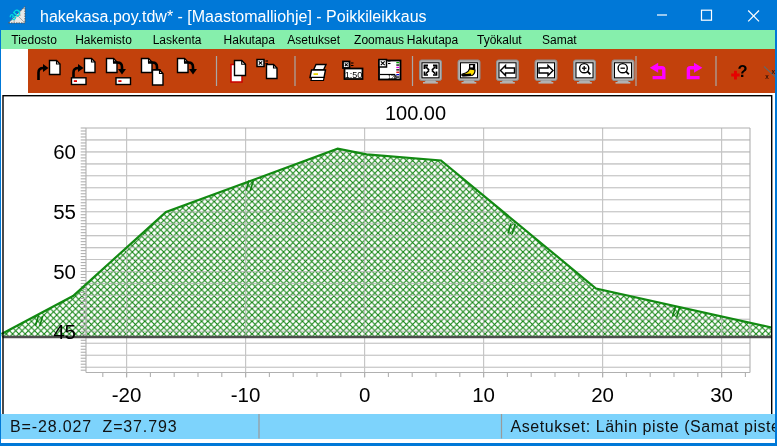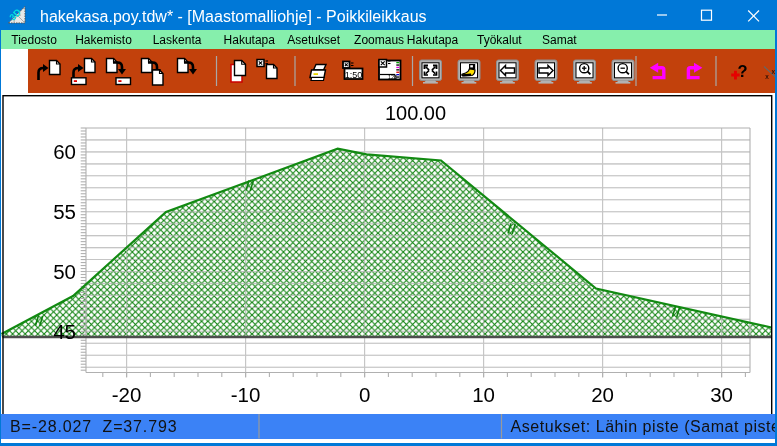--- a/index.html
+++ b/index.html
@@ -4,21 +4,21 @@
 html,body{margin:0;padding:0;}
 body{width:777px;height:446px;overflow:hidden;position:relative;
  font-family:"Liberation Sans",sans-serif;background:#fff;}
 #win{position:absolute;inset:0;}
 #titlebar{position:absolute;left:0;top:0;width:777px;height:30px;background:#0078d7;}
 #title{position:absolute;left:40px;top:7.5px;font-size:16px;color:#ffffff;white-space:pre;}
 #menubar{position:absolute;left:0;top:30px;width:777px;height:19px;background:#86efac;}
 .mi{position:absolute;top:3px;font-size:12px;color:#000;}
 #toolbar{position:absolute;left:0;top:49px;width:777px;height:44px;background:#c2410c;margin-left:28px;}
 #chartsvg{position:absolute;left:0;top:93px;}
-#statusbar{position:absolute;left:0;top:414px;width:777px;height:24.5px;background:#3b82f6;}
+#statusbar{position:absolute;left:0;top:414px;width:777px;height:24.5px;background:#7dd3fc;}
 .st{position:absolute;top:4px;font-size:16px;color:#111;white-space:pre;}
 #bord{position:absolute;inset:0;pointer-events:none;border-left:1.5px solid #0078d7;border-right:2px solid #0078d7;border-bottom:3px solid #0078d7;}
 </style></head>
 <body>
 <div id="win">
 <div id="titlebar">
  <svg width="777" height="30" style="position:absolute;left:0;top:0">
   <polygon points="8.5,23 25,23 25,6.5" fill="#e8e8e8" stroke="#555" stroke-width="1" stroke-dasharray="1.5,1"></polygon>
   <path d="M14,22 a7,7 0 0 1 7,-7 M25,23 L14,12" fill="none" stroke="#999" stroke-width="0.8"></path>
   <text x="9.5" y="20" font-size="9.5" font-weight="bold" fill="#00dede" transform="rotate(-45 13 16)">3D</text>

